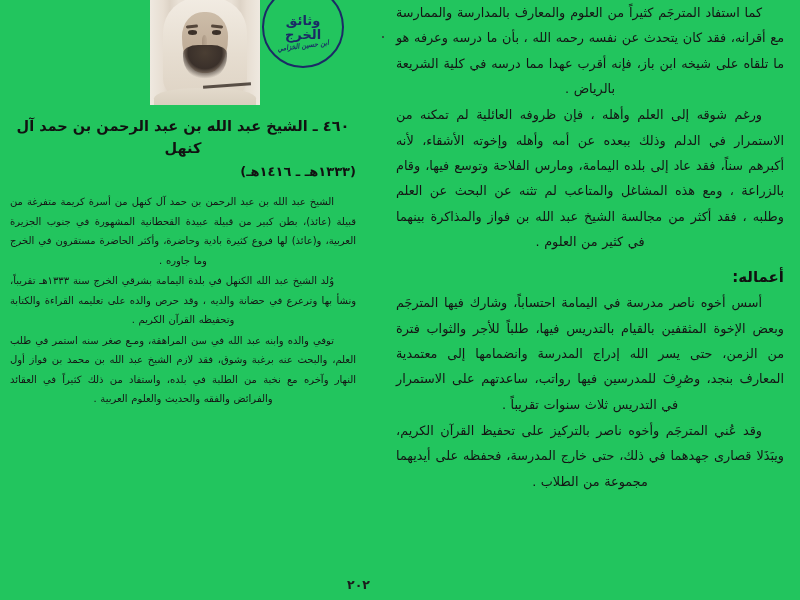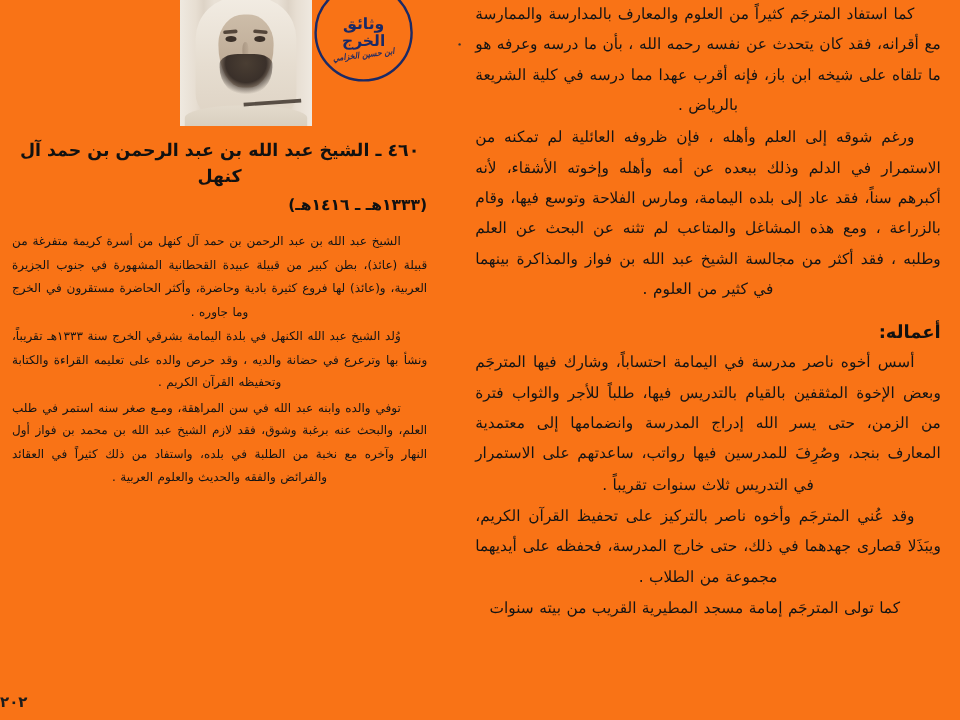--- a/index.html
+++ b/index.html
@@ -14,21 +14,21 @@
     font-family: "DejaVu Sans", sans-serif;
     overflow: hidden;
     position: relative;
   }
 
   .page {
     position: absolute;
     inset: 0;
     width: 800px;
     height: 600px;
-    background: #f97316;
+    background: #22c55e;
     overflow: hidden;
   }
 
   
   .columns {
     position: absolute;
     top: 0;
     left: 0;
     width: 800px;
     height: 600px;
@@ -255,21 +255,21 @@
     font-size: 12.8px;
     line-height: 1.98;
   }
 
   
   .folio {
     position: absolute;
     bottom: 8px;
     left: 0;
     right: 0;
-    text-align: left;
+    text-align: right;
     font-size: 12.5px;
     font-weight: bold;
     color: #1c1c1c;
     letter-spacing: 1px;
   }
 
   
   .clipped-line {
     position: absolute;
     bottom: -2px;
@@ -340,19 +340,18 @@
     <div class="col col-left">
       <div class="stray-mark"></div>
 
       <p class="body">كما استفاد المترجَم كثيراً من العلوم والمعارف بالمدارسة والممارسة مع أقرانه، فقد كان يتحدث عن نفسه رحمه الله ، بأن ما درسه وعرفه هو ما تلقاه على شيخه ابن باز، فإنه أقرب عهدا مما درسه في كلية الشريعة بالرياض .</p>
       <p class="body">ورغم شوقه إلى العلم وأهله ، فإن ظروفه العائلية لم تمكنه من الاستمرار في الدلم وذلك ببعده عن أمه وأهله وإخوته الأشقاء، لأنه أكبرهم سناً، فقد عاد إلى بلده اليمامة، ومارس الفلاحة وتوسع فيها، وقام بالزراعة ، ومع هذه المشاغل والمتاعب لم تثنه عن البحث عن العلم وطلبه ، فقد أكثر من مجالسة الشيخ عبد الله بن فواز والمذاكرة بينهما في كثير من العلوم .</p>
 
       <h2 class="section-heading">أعماله:</h2>
 
       <p class="body">أسس أخوه ناصر مدرسة في اليمامة احتساباً، وشارك فيها المترجَم وبعض الإخوة المثقفين بالقيام بالتدريس فيها، طلباً للأجر والثواب فترة من الزمن، حتى يسر الله إدراج المدرسة وانضمامها إلى معتمدية المعارف بنجد، وصُرِفَ للمدرسين فيها رواتب، ساعدتهم على الاستمرار في التدريس ثلاث سنوات تقريباً .</p>
       <p class="body">وقد عُني المترجَم وأخوه ناصر بالتركيز على تحفيظ القرآن الكريم، ويبَذَلا قصارى جهدهما في ذلك، حتى خارج المدرسة، فحفظه على أيديهما مجموعة من الطلاب .</p>
-      <p class="body">كما تولى المترجَم إمامة مسجد المطيرية القريب من بيته سنوات</p>
 
       <div class="clipped-line">&nbsp;</div>
     </div>
 
   </div>
 </div>
 
 </body></html>

